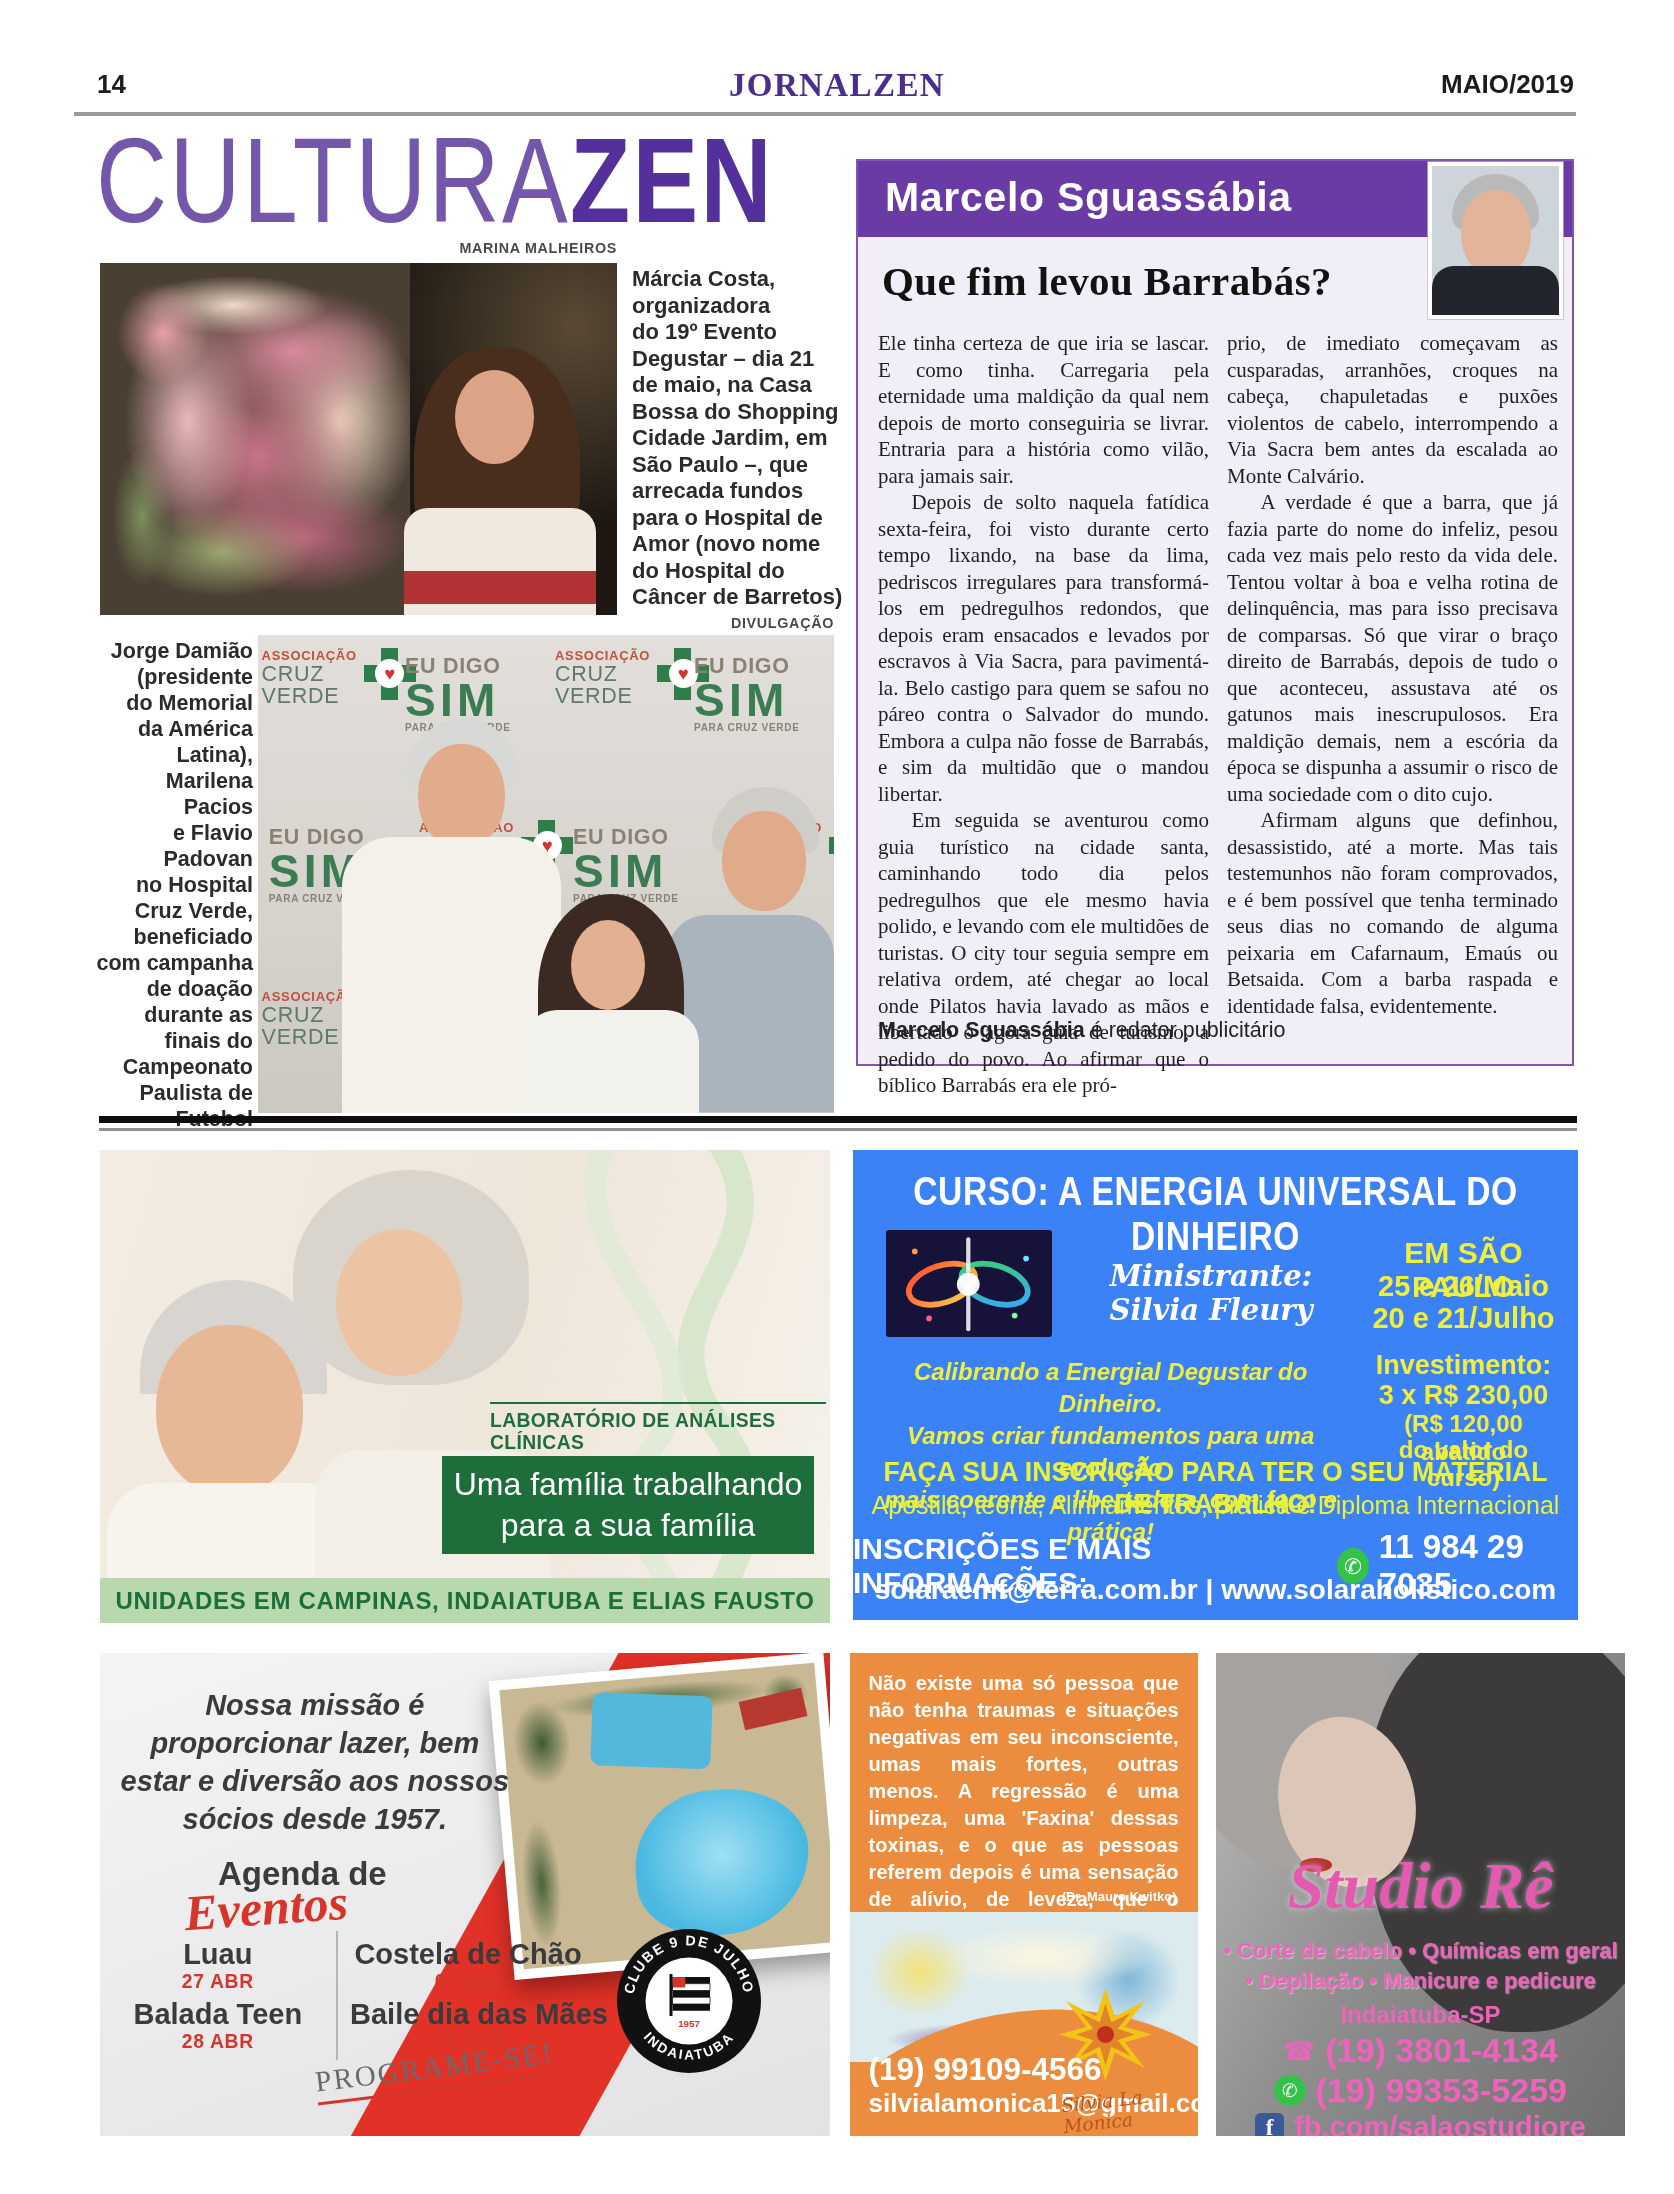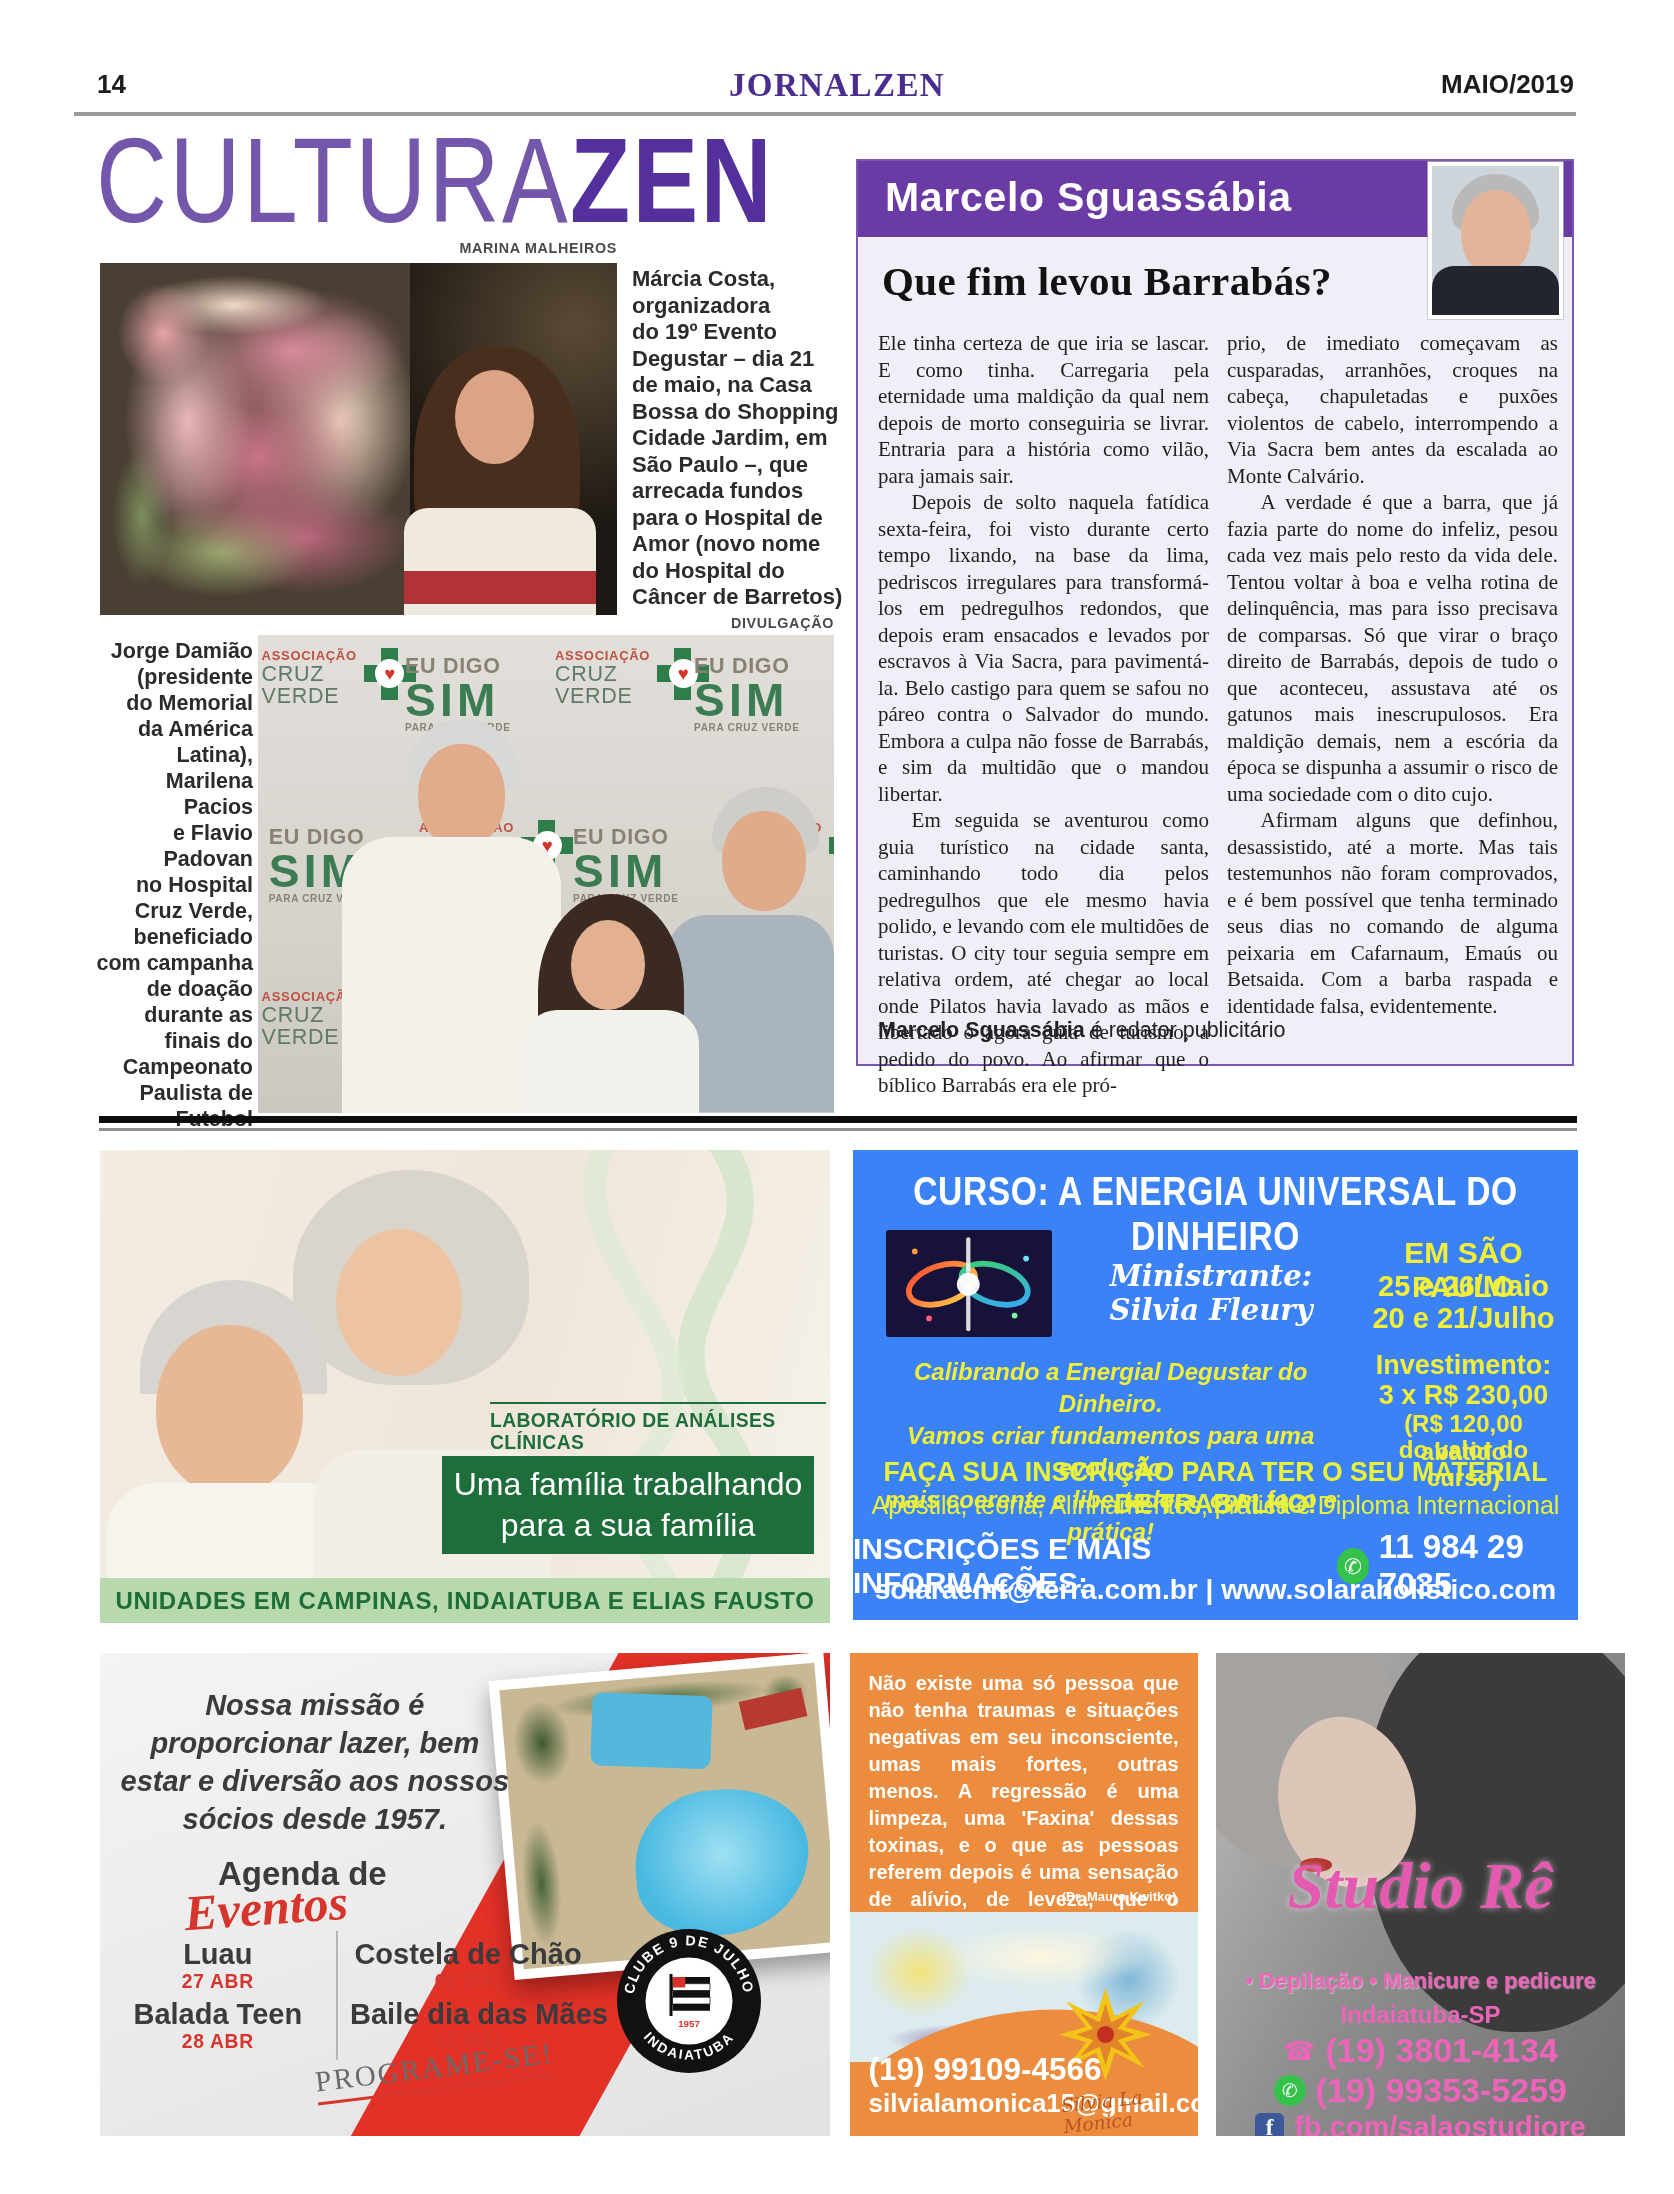--- a/index.html
+++ b/index.html
@@ -579,20 +579,21 @@
     <div class="reg-email">silvialamonica15@gmail.com</div>
     <div class="reg-sign">Silvia La Monica</div>
   </div>
 
   <div class="abs adstudio">
     <div class="st-hair2"></div>
     <div class="st-hair"></div>
     <div class="st-face"></div>
     <div class="st-lips"></div>
     <div class="st-name">Studio Rê</div>
+    <div class="st-s1">• Corte de cabelo • Químicas em geral</div>
     <div class="st-s2">• Depilação • Manicure e pedicure</div>
     <div class="st-city">Indaiatuba-SP</div>
     <div class="st-row st-p1">
       <span class="st-tel-ic">☎</span>
       <span class="st-phone">(19) 3801-4134</span>
     </div>
     <div class="st-row st-p2">
       <span class="st-wa">✆</span>
       <span class="st-phone">(19) 99353-5259</span>
     </div>

